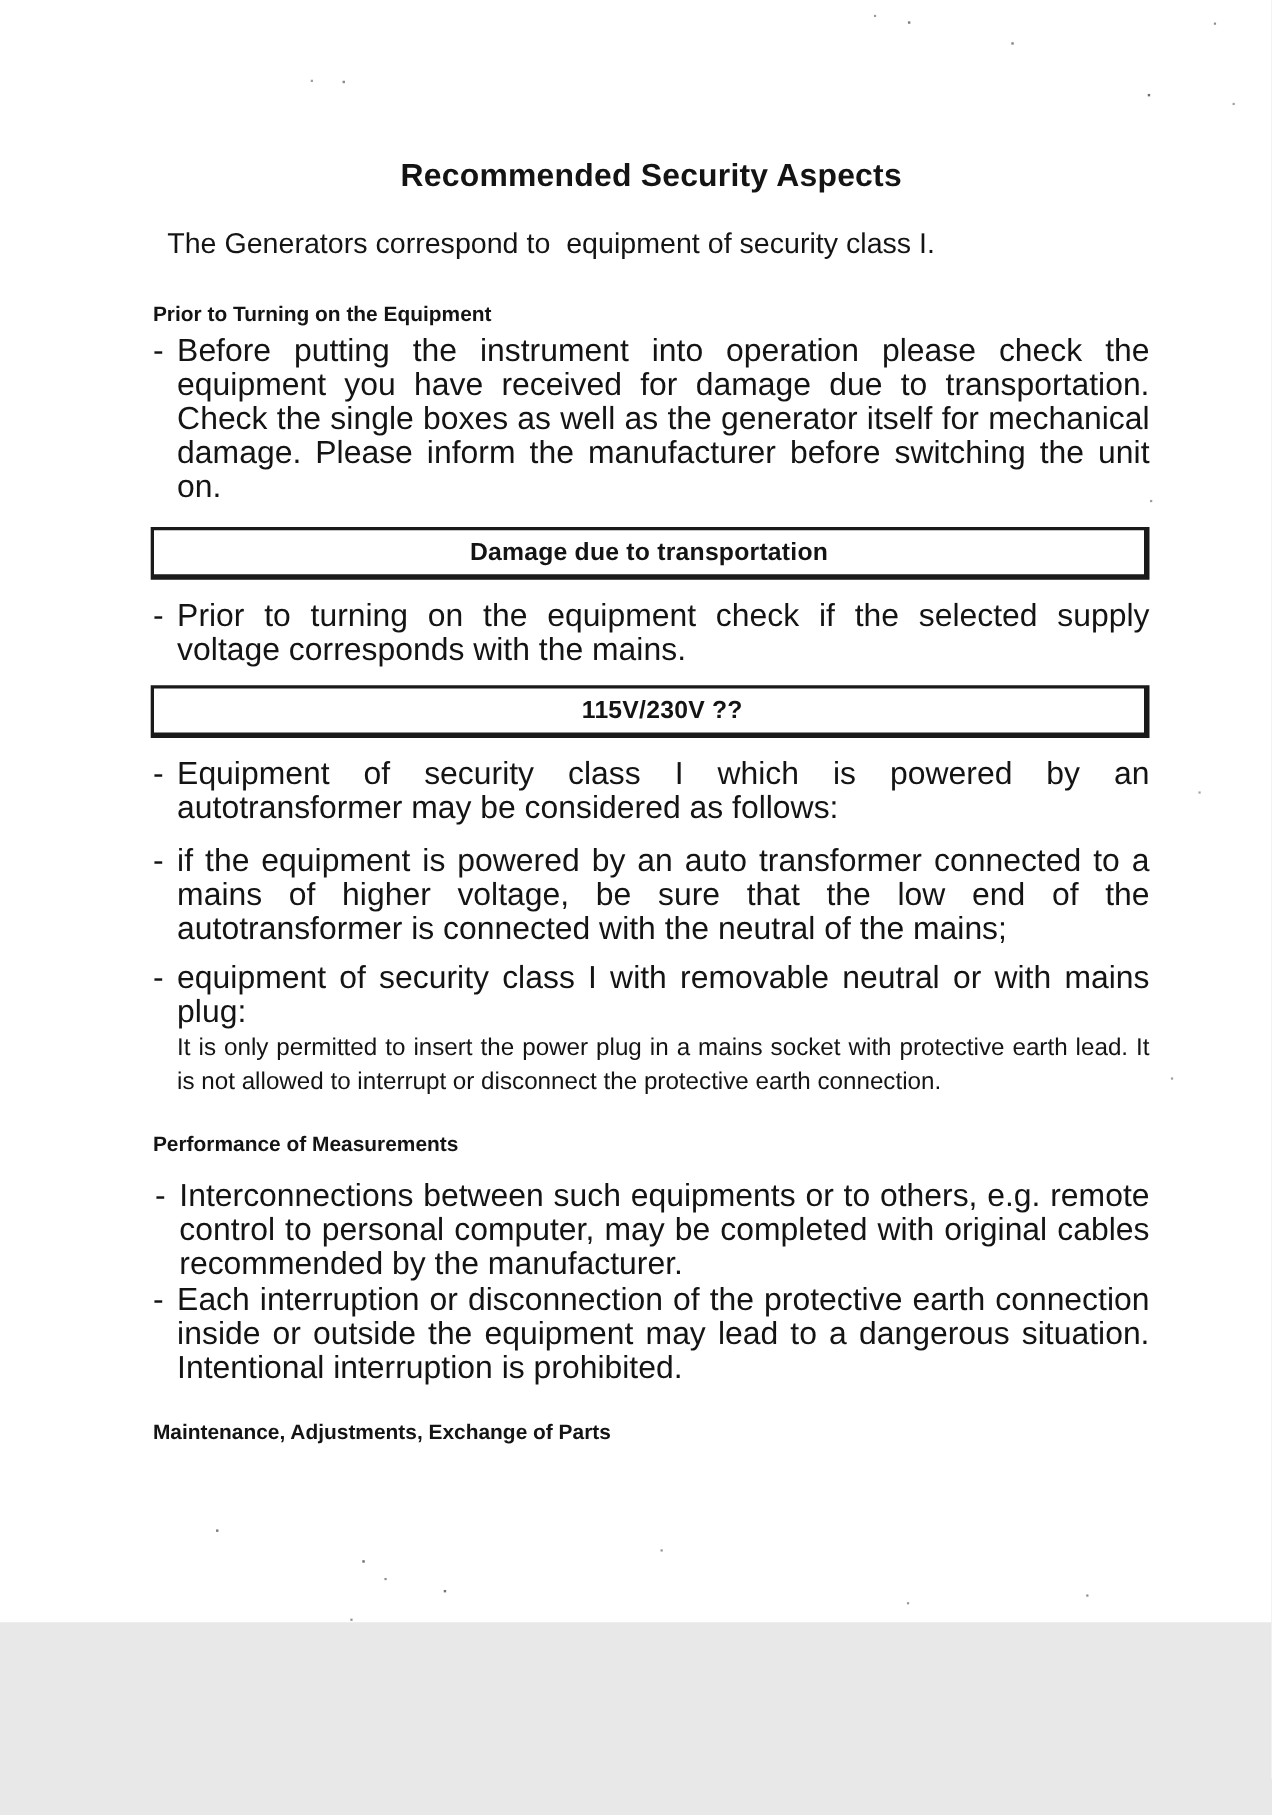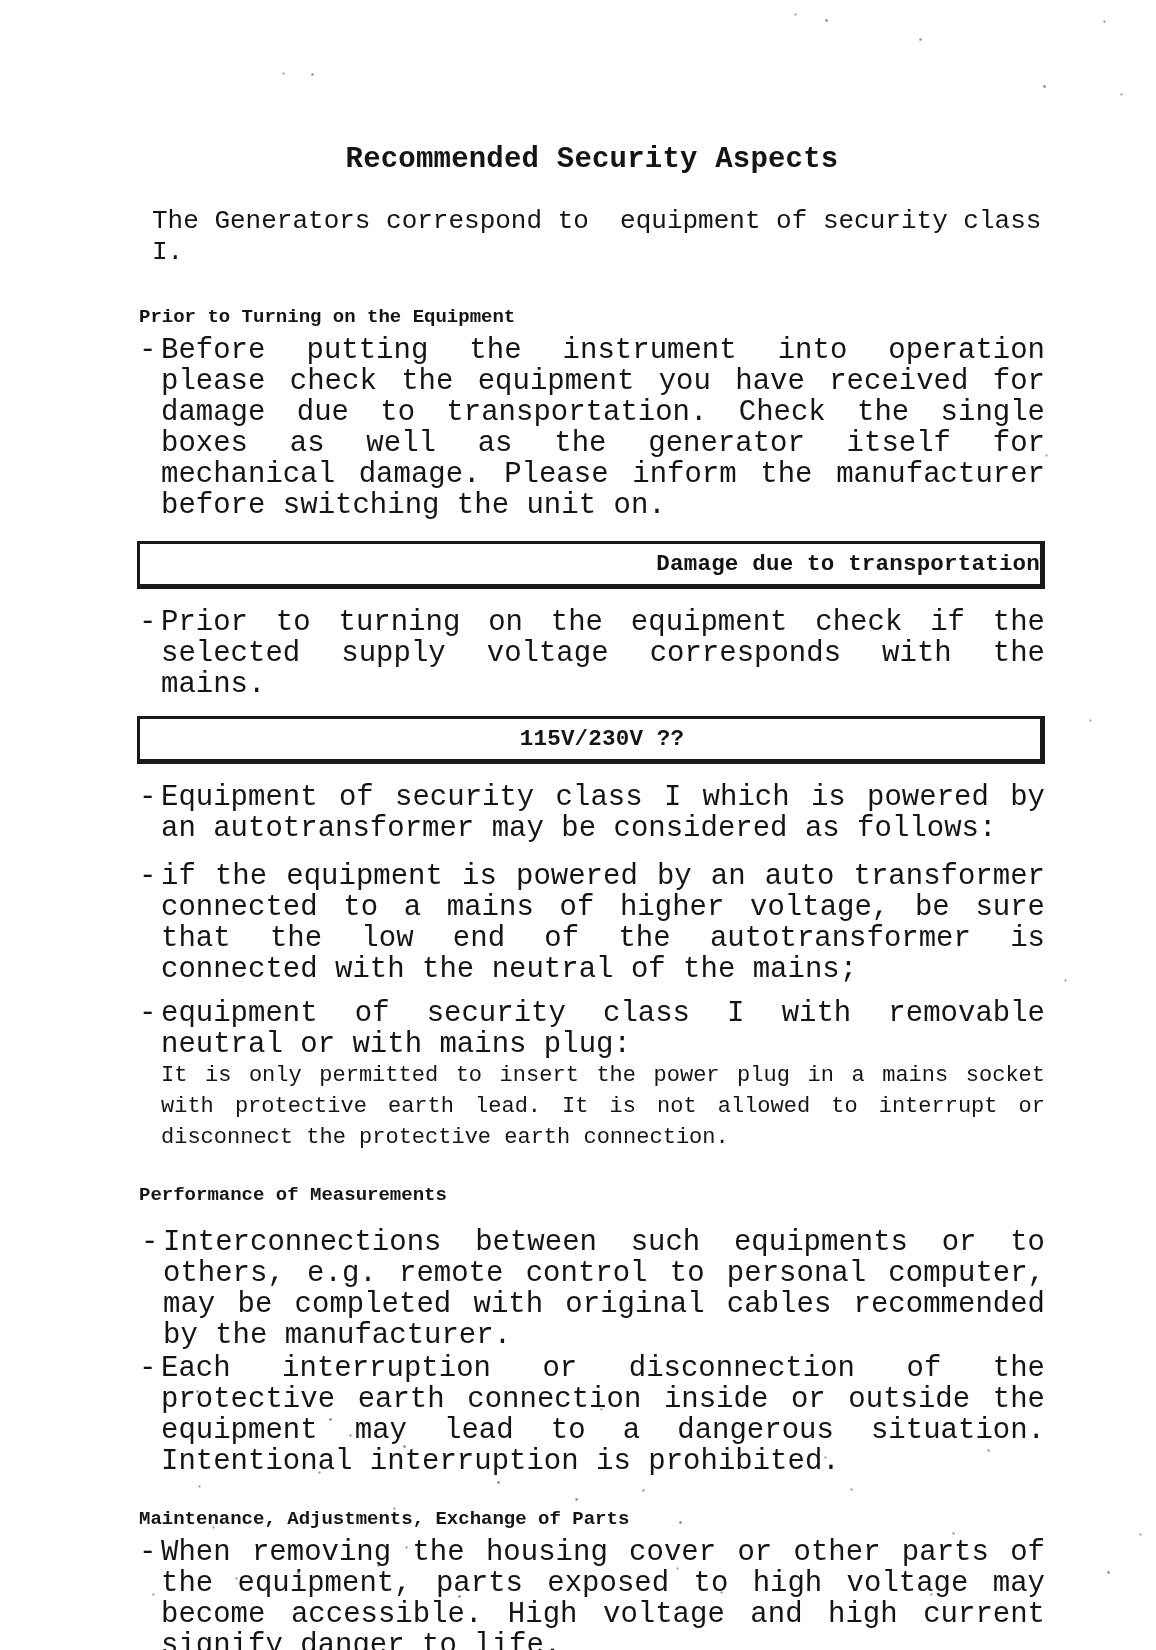--- a/index.html
+++ b/index.html
@@ -3,23 +3,23 @@
 <meta charset="utf-8">
 <style>
   html, body {
     margin: 0;
     padding: 0;
     background: #e8e8e8;
   }
   .page {
     position: relative;
     width: 1156px;
-    height: 1650px;
+    height: 1475px;
     background: #ffffff;
-    font-family: Liberation Mono, monospace;
+    font-family: Liberation Sans, sans-serif;
     color: #141414;
     overflow: hidden;
   }
   .content {
     position: absolute;
     left: 139px;
     top: 0;
     width: 906px;
   }
   .title {
@@ -71,21 +71,21 @@
     display: flex;
     align-items: center;
     justify-content: center;
     font-size: 22.5px;
     font-weight: bold;
     letter-spacing: 0.2px;
     box-sizing: content-box;
   }
   .mt34 { margin-top: 34px; }
   .mt27 { margin-top: 27px; }
-  .mt20 { margin-top: 20px; justify-content: flex-end; }
+  .mt20 { margin-top: 20px; }
   .mt18 { margin-top: 18px; }
   .mt17 { margin-top: 17px; }
   .mt16 { margin-top: 16px; padding-left: 24px; }
   .mt13 { margin-top: 13px; }
   .mt2  { margin-top: 2px; }
   
   .specks {
     position: absolute;
     top: 0; left: 0;
     width: 1px; height: 1px;
@@ -141,16 +141,15 @@
     <div class="cont">It is only permitted to insert the power plug in a mains socket with protective earth lead. It is not allowed to interrupt or disconnect the protective earth connection.</div>
 
     <h2 class="heading mt27">Performance of Measurements</h2>
 
     <p class="bullet mt16"><span class="dash">-</span><span>Interconnections between such equipments or to others, e.g. remote control to personal computer, may be completed with original cables recommended by the manufacturer.</span></p>
 
     <p class="bullet mt2"><span class="dash">-</span><span>Each interruption or disconnection of the protective earth connection inside or outside the equipment may lead to a dangerous situation. Intentional interruption is prohibited.</span></p>
 
     <h2 class="heading mt27">Maintenance, Adjustments, Exchange of Parts</h2>
 
-    <p class="bullet mt2"><span class="dash">-</span><span>When removing the housing cover or other parts of the equipment, parts exposed to high voltage may become accessible. High voltage and high current signify danger to life.</span></p>
 
   </main>
 </div>
 
 </body></html>

